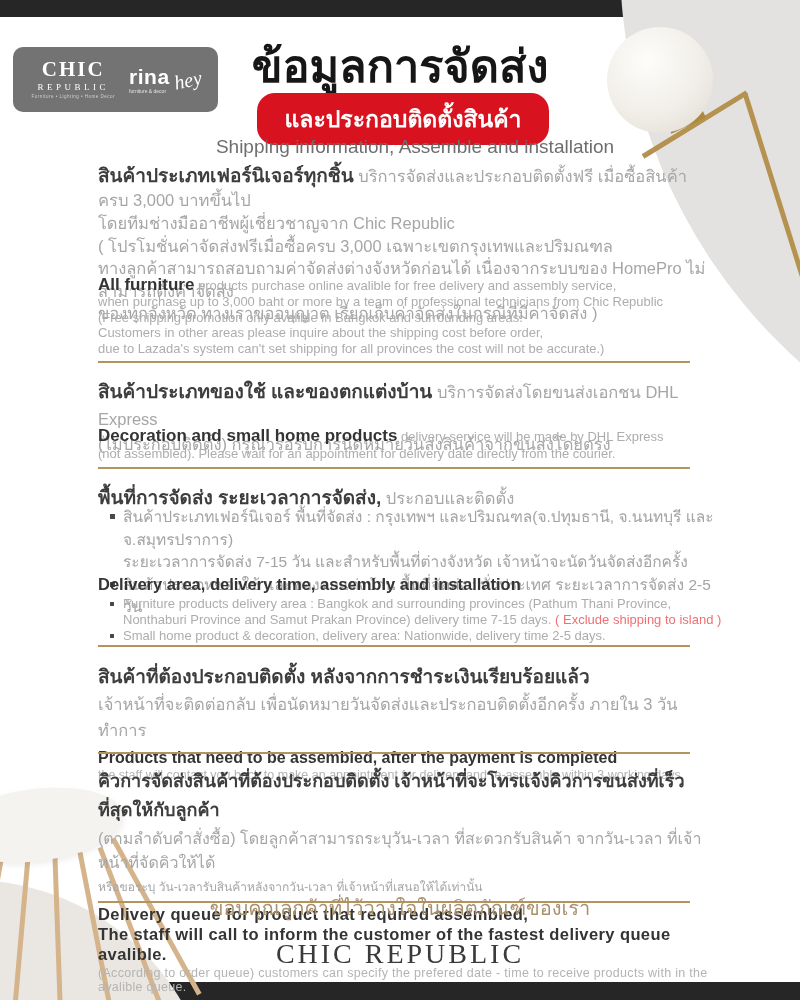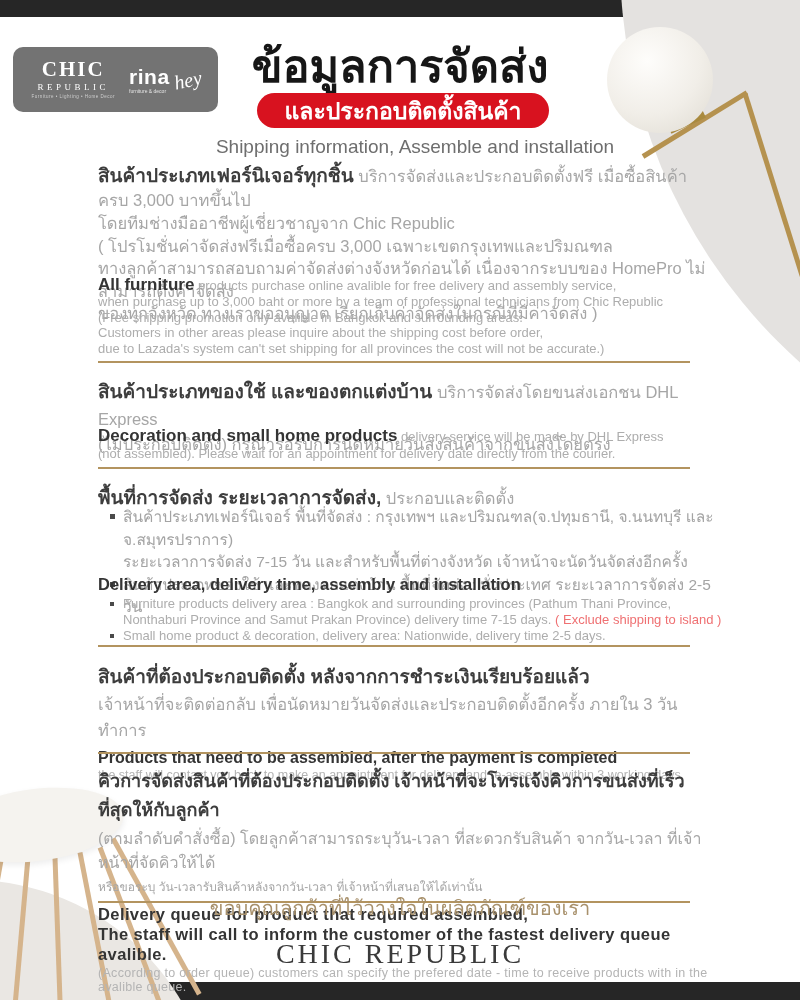--- a/index.html
+++ b/index.html
@@ -45,21 +45,21 @@
   .logo-chic .l2{font-family:"Liberation Serif",serif;font-size:9px;letter-spacing:3.5px;margin-top:3px;}
   .logo-chic .l3{font-size:4.5px;letter-spacing:0.5px;margin-top:3px;color:#cfcfcf;}
   .logo-rina{text-align:left;line-height:1;position:relative;padding-right:30px;}
   .logo-rina .l1{font-size:21px;font-weight:bold;letter-spacing:0.5px;}
   .logo-rina .l2{font-size:5px;margin-top:2px;color:#e4e4e4;}
   .logo-rina .l3{position:absolute;right:-2px;top:4px;font-family:"Liberation Serif",serif;
                  font-style:italic;font-size:20px;transform:rotate(-12deg);}
 
   .title-th{position:absolute;left:180px;top:30px;width:440px;text-align:center;z-index:5;
             font-size:45px;font-weight:bold;color:#161616;}
-  .pill{position:absolute;left:257px;top:93px;width:292px;height:35px;border-radius:18px;background:#d8121f;
+  .pill{position:absolute;left:257px;top:93px;width:292px;height:52px;border-radius:18px;background:#d8121f;
         z-index:5;display:flex;align-items:center;justify-content:center;
         color:#ffffff;font-size:23px;font-weight:bold;}
   .subtitle{position:absolute;left:30px;top:136px;width:770px;text-align:center;z-index:5;
             font-size:19px;color:#6e6e6e;}
 
   
   .blk{position:absolute;left:98px;width:612px;z-index:5;}
   .th-lead{font-weight:bold;font-size:19px;color:#3d3d3d;}
   .th-body{font-size:16.5px;color:#a6a6a6;}
   .th-lines{line-height:22.5px;}

